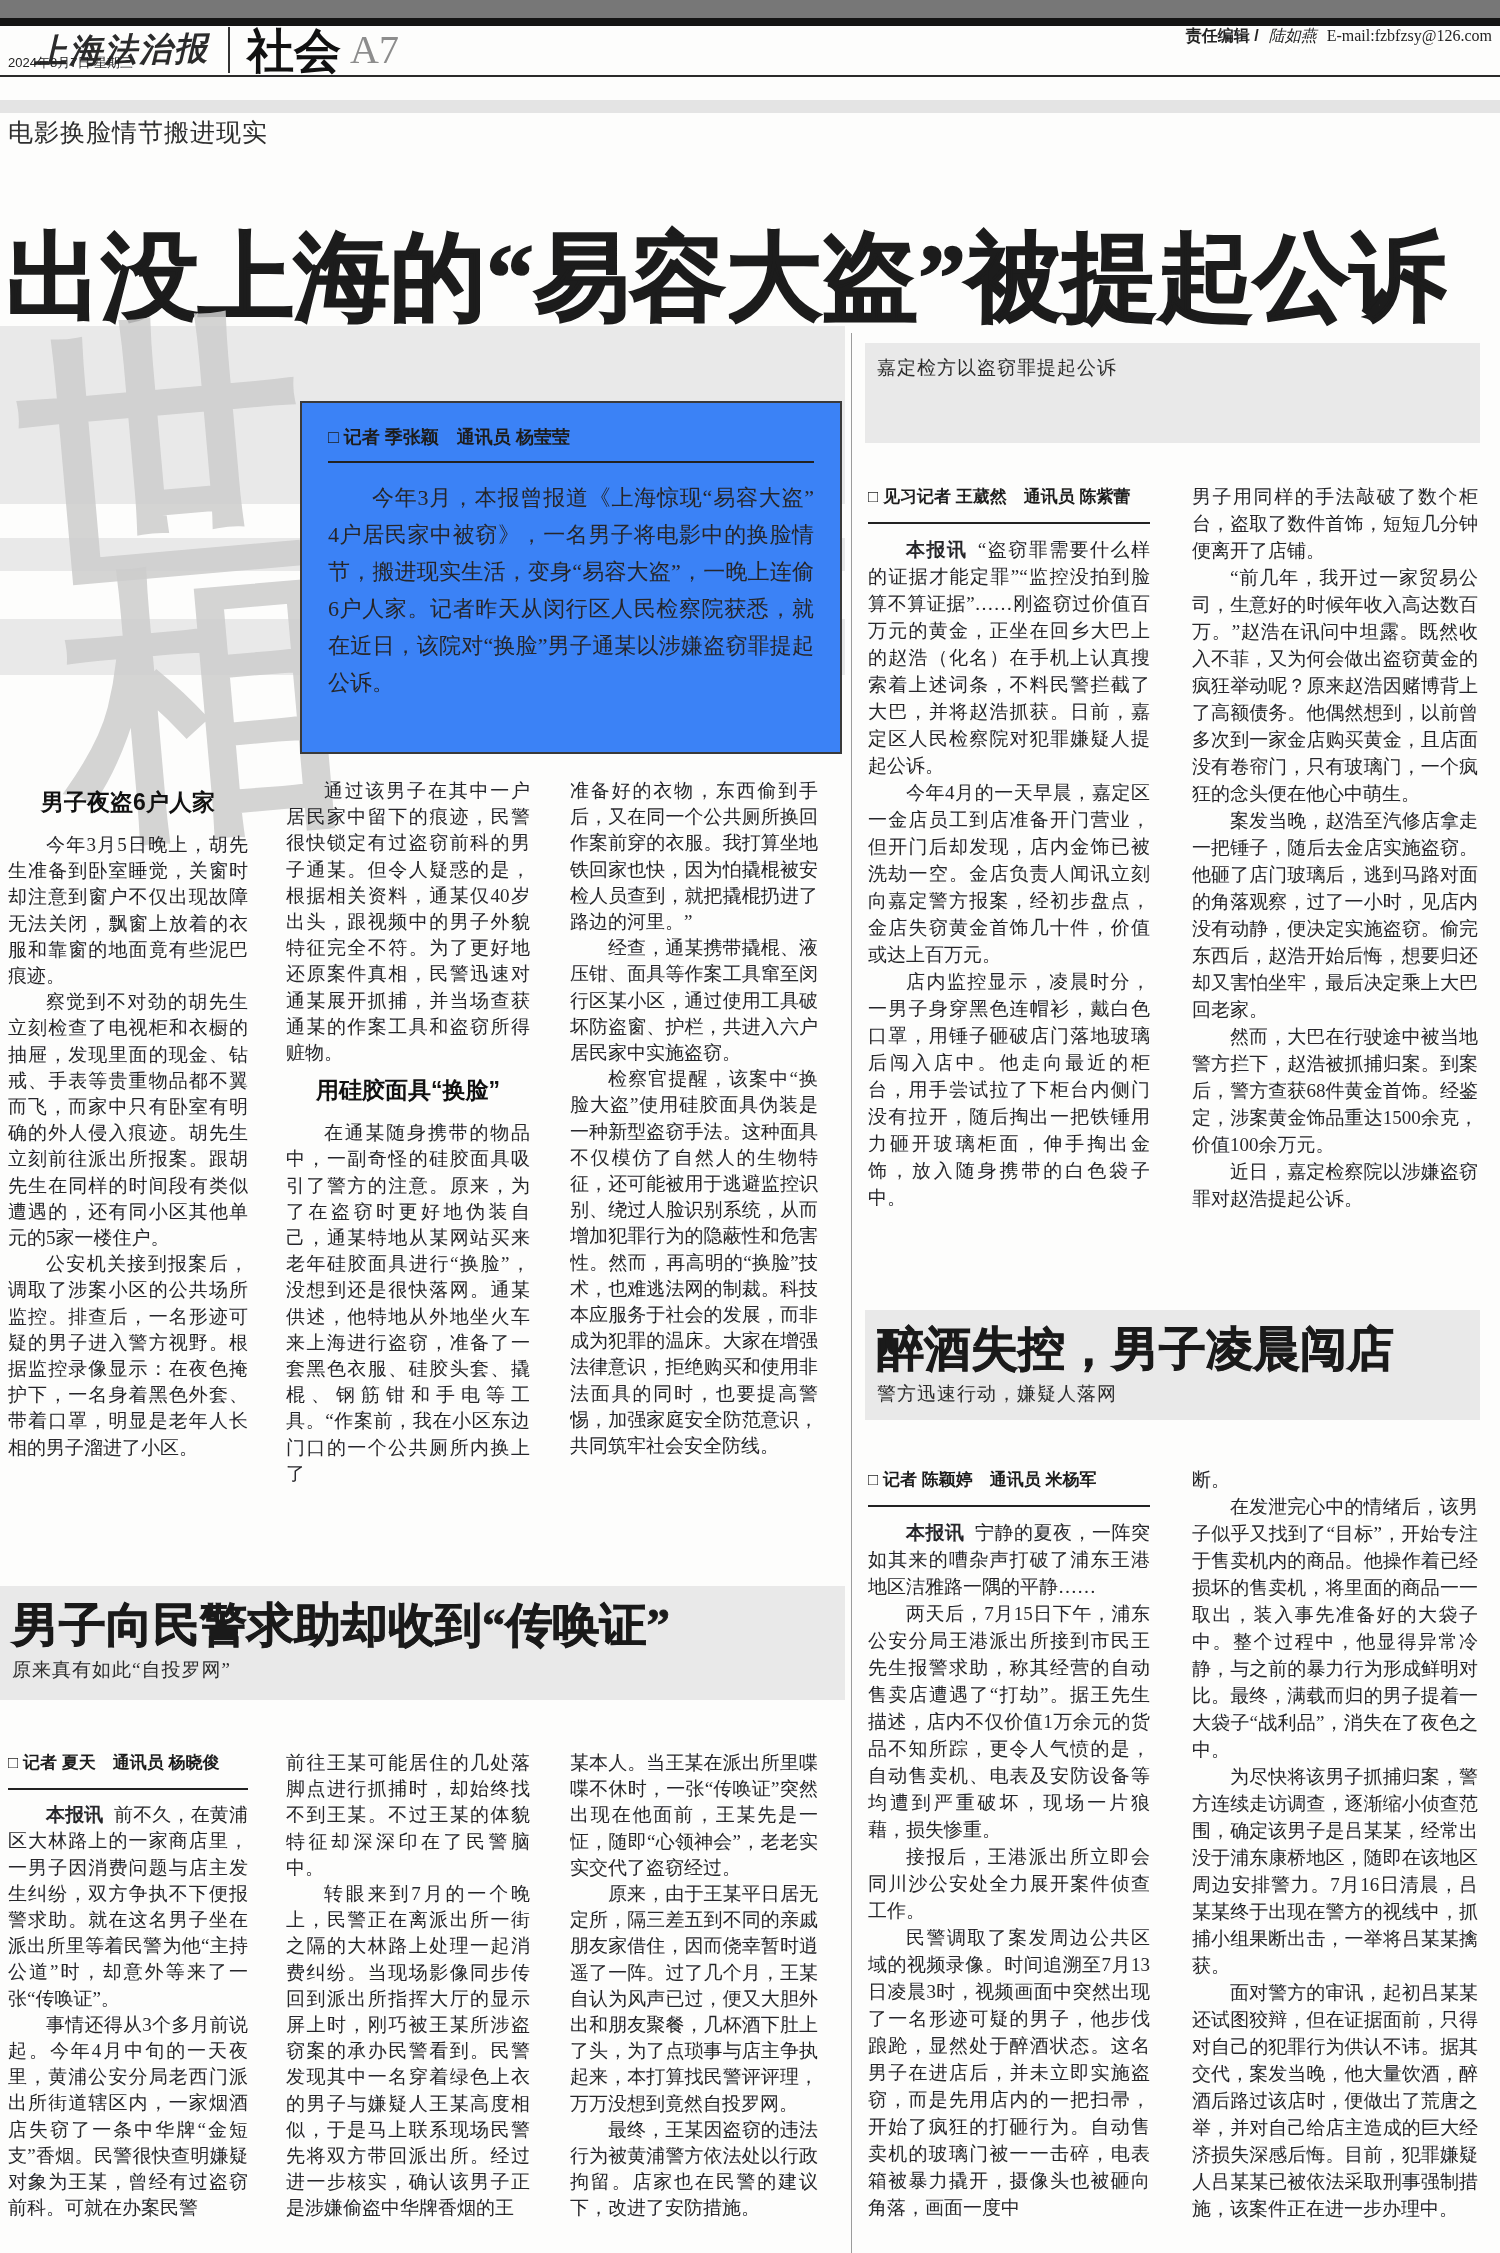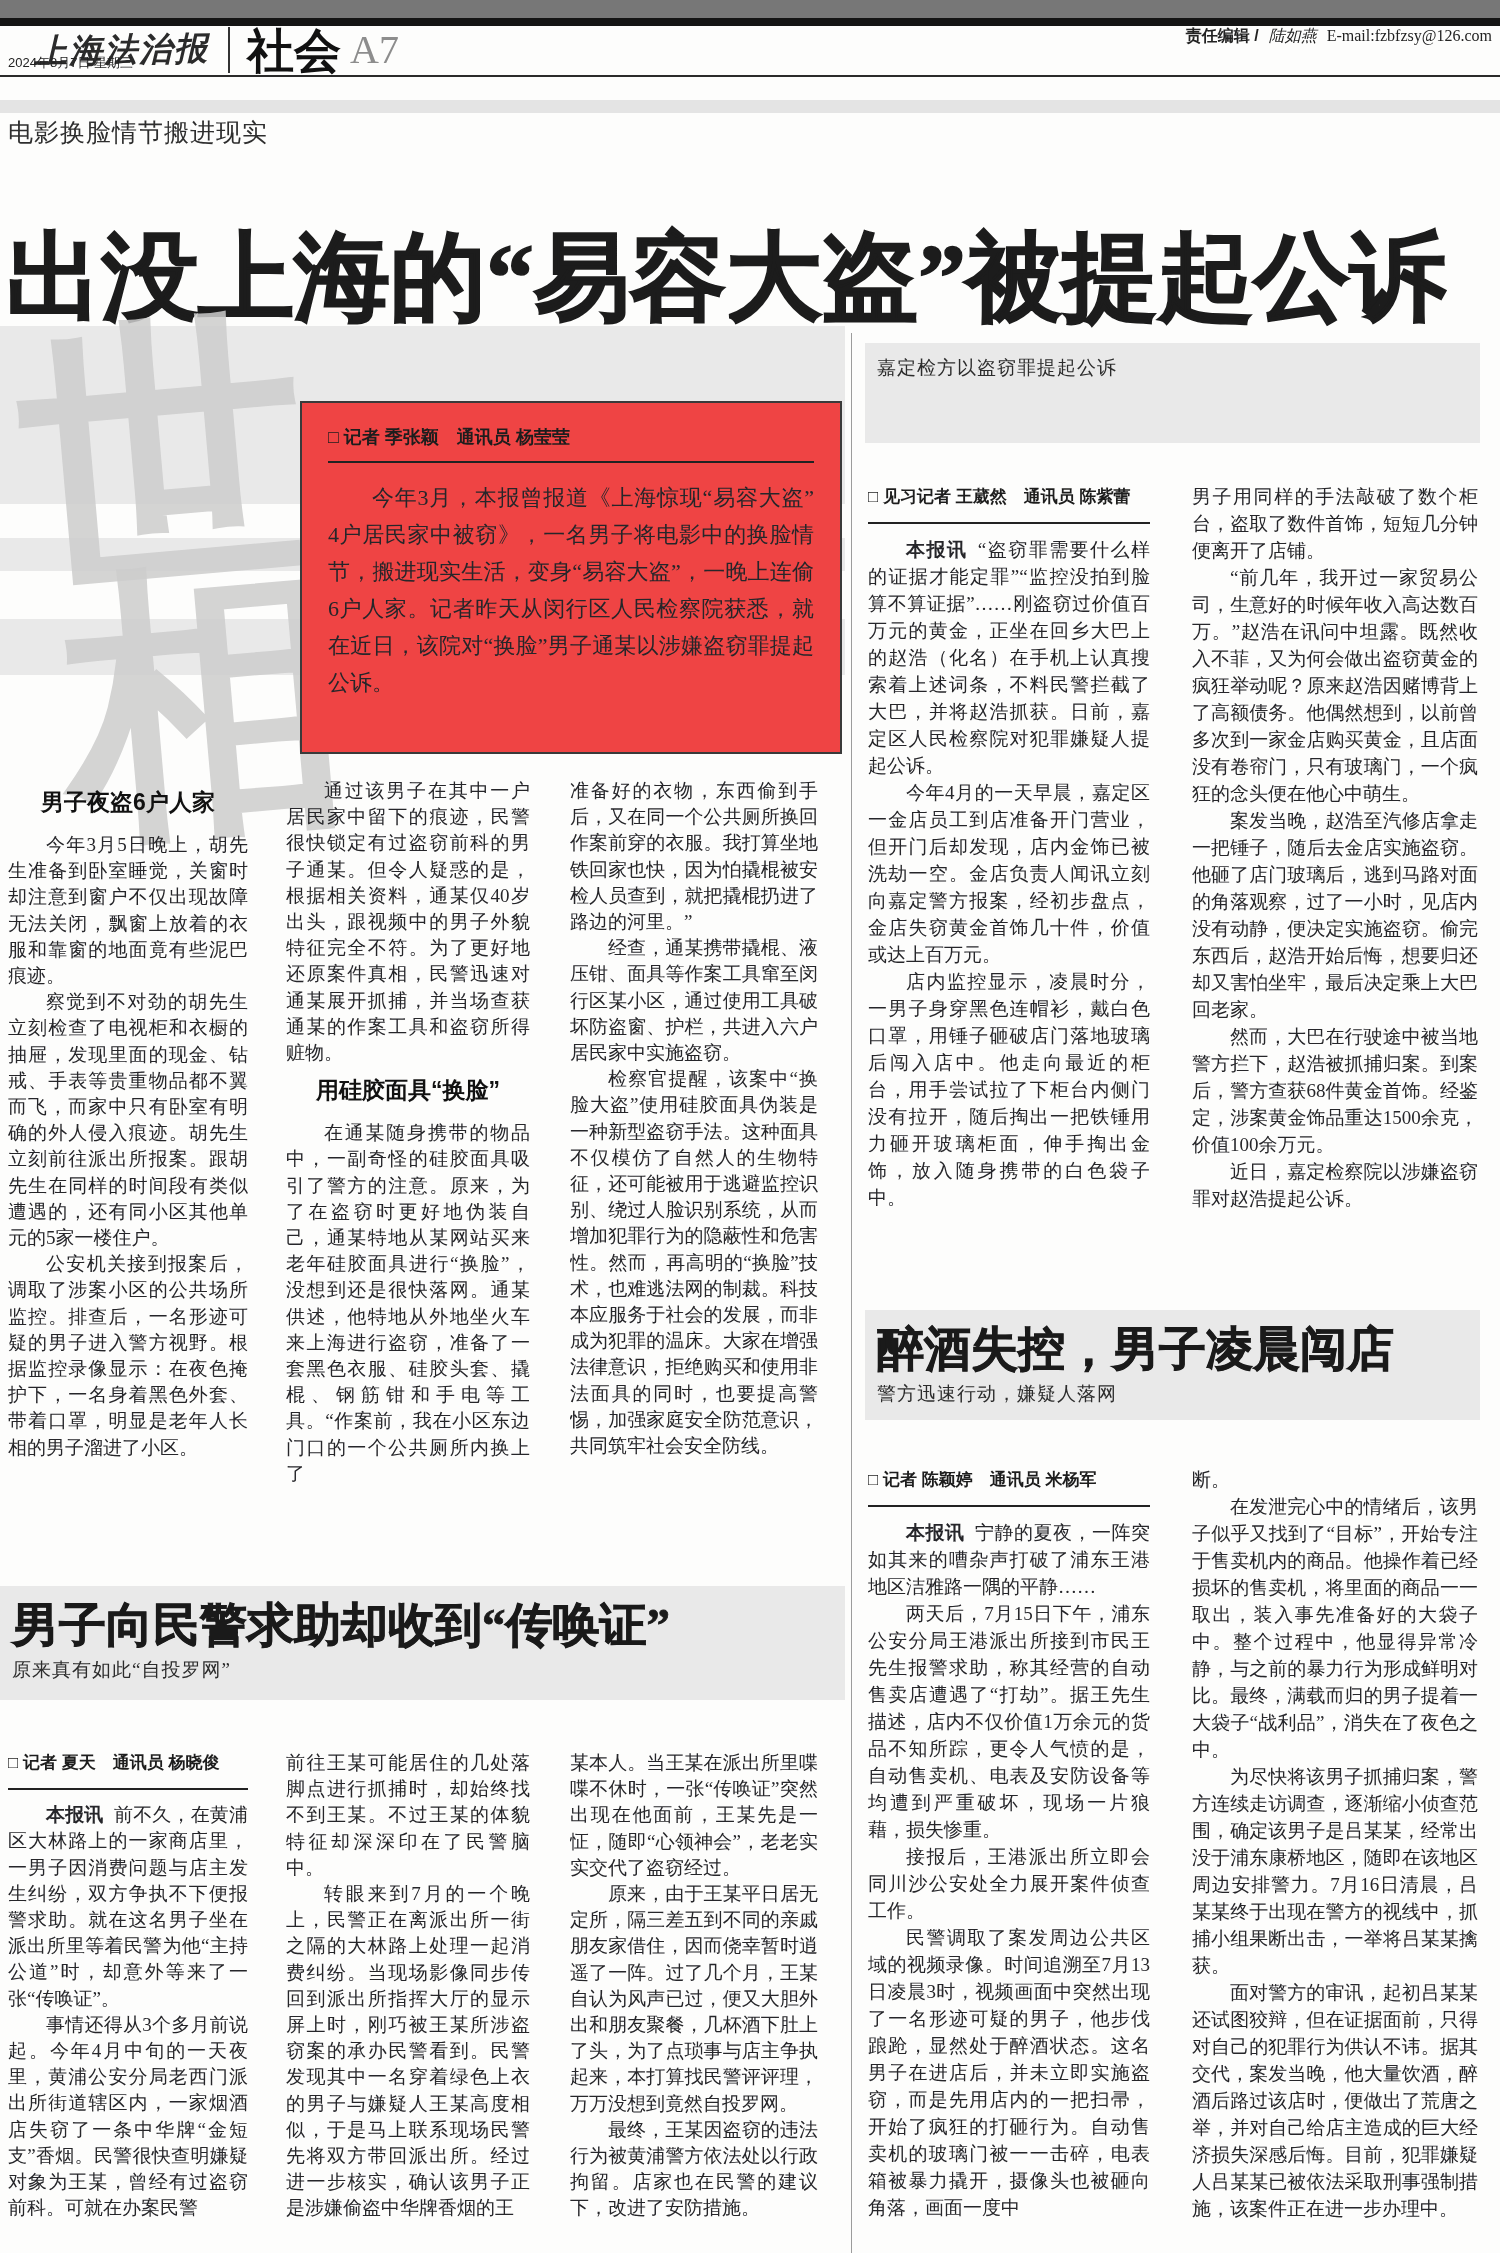--- a/index.html
+++ b/index.html
@@ -26,21 +26,21 @@
   
   .band{position:absolute;left:0;width:845px;background:#e9e9e9;}
   .band1{top:308px;height:178px;}
   .band2{top:520px;height:33px;}
   .band3{top:601px;height:56px;}
   .wm{position:absolute;font-size:285px;line-height:1;color:#cdcdcd;font-weight:bold;
       transform:rotate(-5deg);opacity:.85;}
   .wm1{left:22px;top:300px;}
   .wm2{left:62px;top:545px;}
   
-  .intro-box{position:absolute;left:300px;top:383px;width:542px;height:353px;background:#ef4444;
+  .intro-box{position:absolute;left:300px;top:383px;width:542px;height:353px;background:#3b82f6;
              border:2px solid #3a3a3a;box-sizing:border-box;padding:22px 26px 0 26px;}
   .byline{font-family:"Liberation Sans",sans-serif;font-weight:bold;font-size:18px;color:#1d1d1d;
           border-bottom:2px solid #222;padding-bottom:12px;}
   .intro-text{margin-top:16px;font-size:22px;line-height:37px;text-align:justify;text-indent:2em;color:#26262a;}
   
   .col{position:absolute;text-align:justify;overflow:hidden;color:#26262a;}
   .col p{margin:0;}
   .p-para{text-indent:2em;}
   .p-flush{text-indent:0;}
   .p-subhead{text-indent:0;text-align:center;font-family:"Liberation Sans",sans-serif;font-weight:bold;

